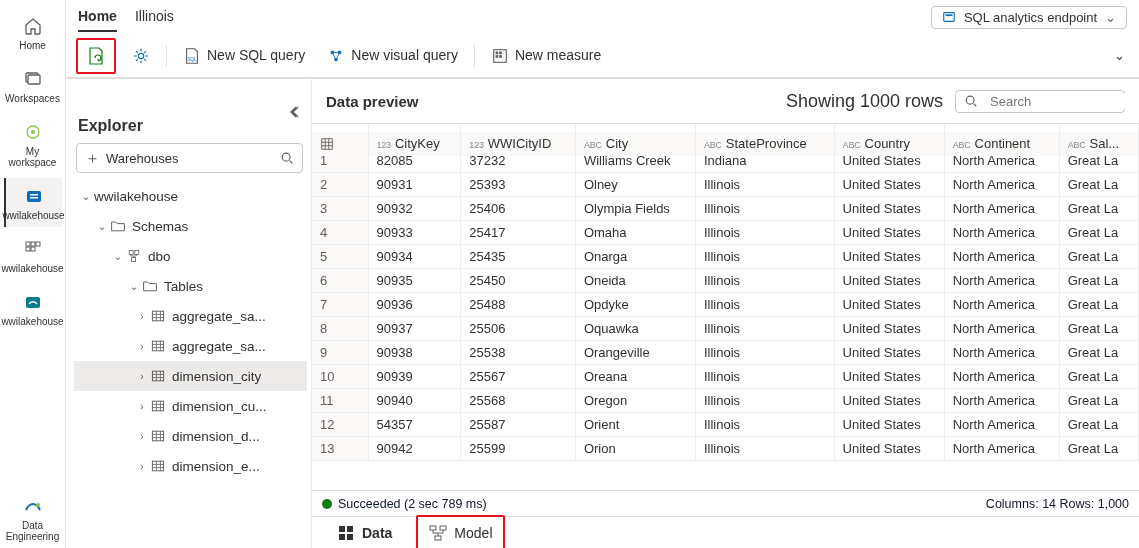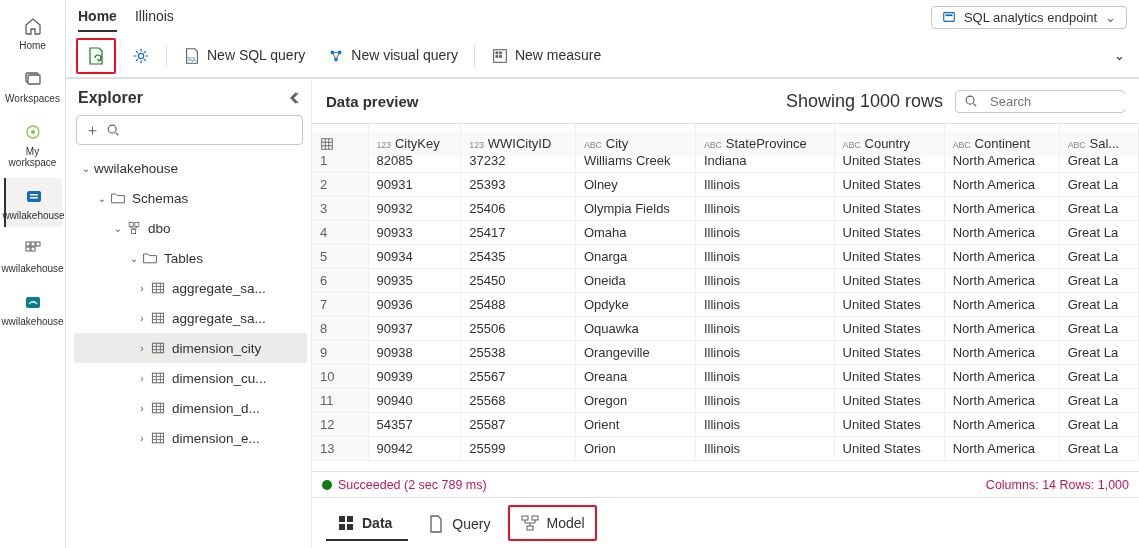--- a/index.html
+++ b/index.html
@@ -31,21 +31,21 @@
   .tool-sep { width: 1px; height: 22px; background: #e1dfdd; }
   .highlight-red { border: 2px solid #e81123; border-radius: 2px; padding: 2px; }
   .toolbar .chev { margin-left: auto; margin-right: 4px; cursor: pointer; }
   
   
   .content { flex: 1; display: flex; min-height: 0; border-top: 1px solid #e1dfdd; }
   
   
   .explorer { width: 246px; border-right: 1px solid #eaeaea; display: flex; flex-direction: column; padding: 10px 4px 0 8px; }
   .expl-head { display: flex; align-items: center; padding: 0 4px 6px 4px; }
-  .expl-title { font-size: 16px; font-weight: 600; flex: 1; }
+  .expl-title { font-size: 16px; font-weight: 600; flex: 1; margin-top: 28px; }
   .expl-collapse { cursor: pointer; }
   .warehouses { display: flex; align-items: center; border: 1px solid #c8c6c4; border-radius: 4px; height: 30px; padding: 0 8px; margin: 2px 4px 8px 2px; gap: 6px; }
   
   .tree { flex: 1; overflow: hidden; font-size: 13.5px; }
   .tree-row { display: flex; align-items: center; height: 30px; cursor: pointer; white-space: nowrap; overflow: hidden; text-overflow: ellipsis; }
   .tree-row.sel { background: #edebe9; }
   .tree-row .tw { width: 16px; text-align: center; font-size: 10px; color: #605e5c; }
   .tree-row .ic { width: 16px; height: 16px; margin-right: 6px; display: inline-flex; align-items: center; justify-content: center; }
   .ind0{padding-left:4px}.ind1{padding-left:20px}.ind2{padding-left:36px}.ind3{padding-left:52px}.ind4{padding-left:60px}
   
@@ -59,26 +59,26 @@
   .search input { border: none; outline: none; flex: 1; font-size: 13px; }
   
   .grid-wrap { flex: 1; overflow: auto; border-top: 1px solid #e1dfdd; position: relative; }
   table.grid { border-collapse: collapse; width: 100%; font-size: 13px; }
   .grid th, .grid td { border-right: 1px solid #eee; border-bottom: 1px solid #eee; padding: 4px 8px; text-align: left; white-space: nowrap; height: 24px; }
   .grid th { background: #faf9f8; font-weight: 400; color: #323130; position: sticky; top: 8px; }
   .grid th .tlabel { font-size: 9px; color: #888; margin-right: 4px; letter-spacing: -0.2px; }
   .rownum { background: #faf9f8; color:#605e5c; width: 56px; text-align:left; padding-left:10px; }
   .grid th.rownum-h { width: 56px; }
   
-  .status { height: 26px; border-top: 1px solid #e1dfdd; display: flex; align-items: center; padding: 8px 10px; font-size: 12.5px; color: #be185d; }
+  .status { height: 26px; border-top: 1px solid #e1dfdd; display: flex; align-items: center; padding: 8px 10px; font-size: 12.5px; color: #0f172a; }
   .status-dot { width: 10px; height: 10px; border-radius: 50%; background: #107c10; margin-right: 6px; }
   .status-spacer { flex: 1; }
   
   
-  .viewtabs { height: 51px; border-top: 1px solid #e1dfdd; display: flex; align-items: center; padding: 0 14px; gap: 8px; }
+  .viewtabs { height: 32px; border-top: 1px solid #e1dfdd; display: flex; align-items: center; padding: 0 14px; gap: 8px; }
   .viewtab { display: flex; align-items: center; gap: 6px; padding: 6px 10px; cursor: pointer; border-top: 2px solid transparent; font-size: 14px; }
   .viewtab.active { font-weight:600; }
   .viewtab.active::after{content:"";}
   .viewtab.active { border-bottom: 2px solid #323130; }
   .highlight-red2 { border: 2px solid #e81123; border-radius: 2px; }
   
   svg { display: block; }
 </style>
 </head>
 <body>
@@ -137,20 +137,29 @@
       <div class="rail-item">
         <span class="rail-icon">
           <svg width="20" height="20" viewBox="0 0 20 20">
             <rect x="3" y="5" width="14" height="11" rx="2" fill="#0a7d8c"></rect>
             <path d="M6 12c2-3 6-3 8 0" fill="none" stroke="#fff" stroke-width="1.3"></path>
           </svg>
         </span>
         <span class="rail-label">wwilakehouse</span>
       </div>
       <div class="rail-spacer"></div>
+      <div class="rail-item">
+        <span class="rail-icon">
+          <svg width="20" height="20" viewBox="0 0 20 20">
+            <path d="M3 14c4-8 10-8 14 0" fill="none" stroke="#0f6cbd" stroke-width="2"></path>
+            <circle cx="15" cy="9" r="2" fill="#8bc34a"></circle>
+          </svg>
+        </span>
+        <span class="rail-label">Data Engineering</span>
+      </div>
     </div>
 
   <div class="main">
 
     <div class="topbar">
       <div class="topnav" id="topnav">
           <div class="topnav-item active">Home</div>
           <div class="topnav-item">Illinois</div>
         </div>
       <div class="topbar-spacer"></div>
@@ -219,20 +228,21 @@
         <div class="expl-head">
           <div class="expl-title">Explorer</div>
           <div class="expl-collapse">
             <svg width="14" height="14" viewBox="0 0 14 14">
                 <path d="M9 2L4 7l5 5M7 2L2 7l5 5" fill="none" stroke="#605e5c" stroke-width="1.4"></path>
               </svg>
           </div>
         </div>
         <div class="warehouses">
           <span style="font-size:15px;color:#605e5c">＋</span>
+          <span style="flex:1">Warehouses</span>
           <span>
             <svg width="14" height="14" viewBox="0 0 16 16">
                 <circle cx="7" cy="7" r="4.5" fill="none" stroke="#605e5c" stroke-width="1.3"></circle>
                 <path d="M11 11l3 3" stroke="#605e5c" stroke-width="1.3"></path>
               </svg>
           </span>
         </div>
         <div class="tree" id="tree">
             <div class="tree-row ind0">
               <span class="tw">⌄</span>
@@ -510,28 +520,20 @@
               <span>
                 <svg width="20" height="20" viewBox="0 0 20 20">
                   <rect x="3" y="3" width="6" height="6" fill="#323130"></rect>
                   <rect x="11" y="3" width="6" height="6" fill="#323130"></rect>
                   <rect x="3" y="11" width="6" height="6" fill="#323130"></rect>
                   <rect x="11" y="11" width="6" height="6" fill="#323130"></rect>
                 </svg>
               </span>
               <span>Data</span>
             </div>
-            <div class="viewtab">
-              <span>
-                <svg width="20" height="20" viewBox="0 0 20 20">
-                  <path d="M5 2h7l3 3v13H5z" fill="none" stroke="#605e5c" stroke-width="1.3"></path>
-                </svg>
-              </span>
-              <span>Query</span>
-            </div>
             <div class="viewtab highlight-red2">
               <span>
                 <svg width="20" height="20" viewBox="0 0 20 20">
                   <rect x="2" y="3" width="6" height="4" fill="none" stroke="#605e5c"></rect>
                   <rect x="12" y="3" width="6" height="4" fill="none" stroke="#605e5c"></rect>
                   <rect x="7" y="13" width="6" height="4" fill="none" stroke="#605e5c"></rect>
                   <path d="M5 7v3h10V7M10 10v3" fill="none" stroke="#605e5c"></path>
                 </svg>
               </span>
               <span>Model</span>

